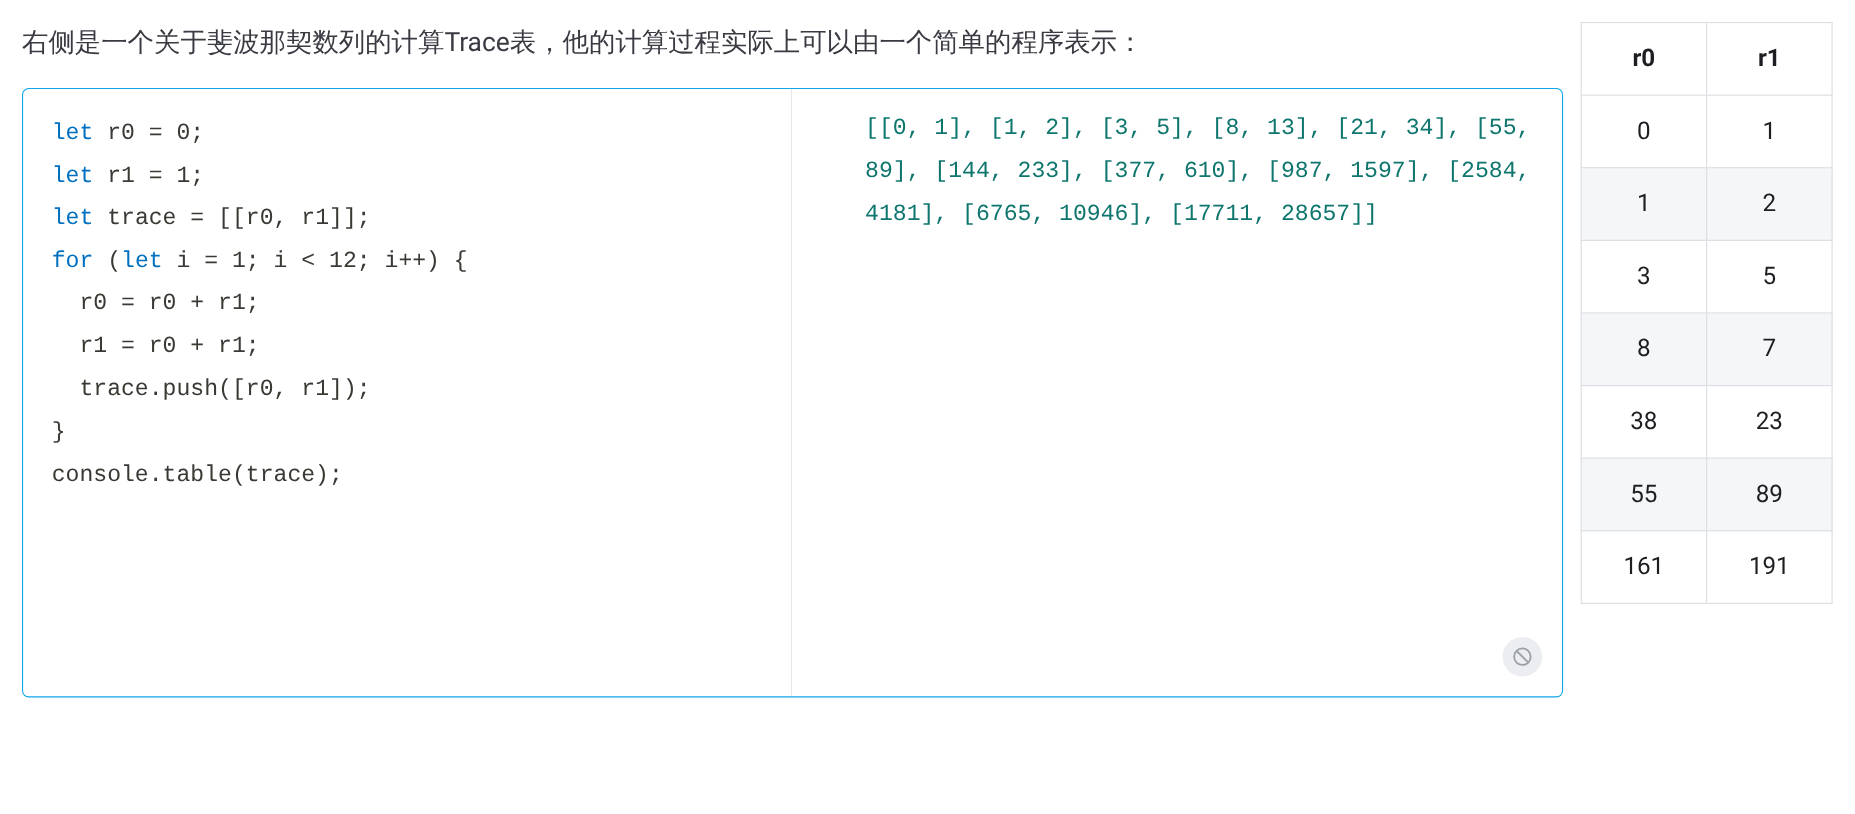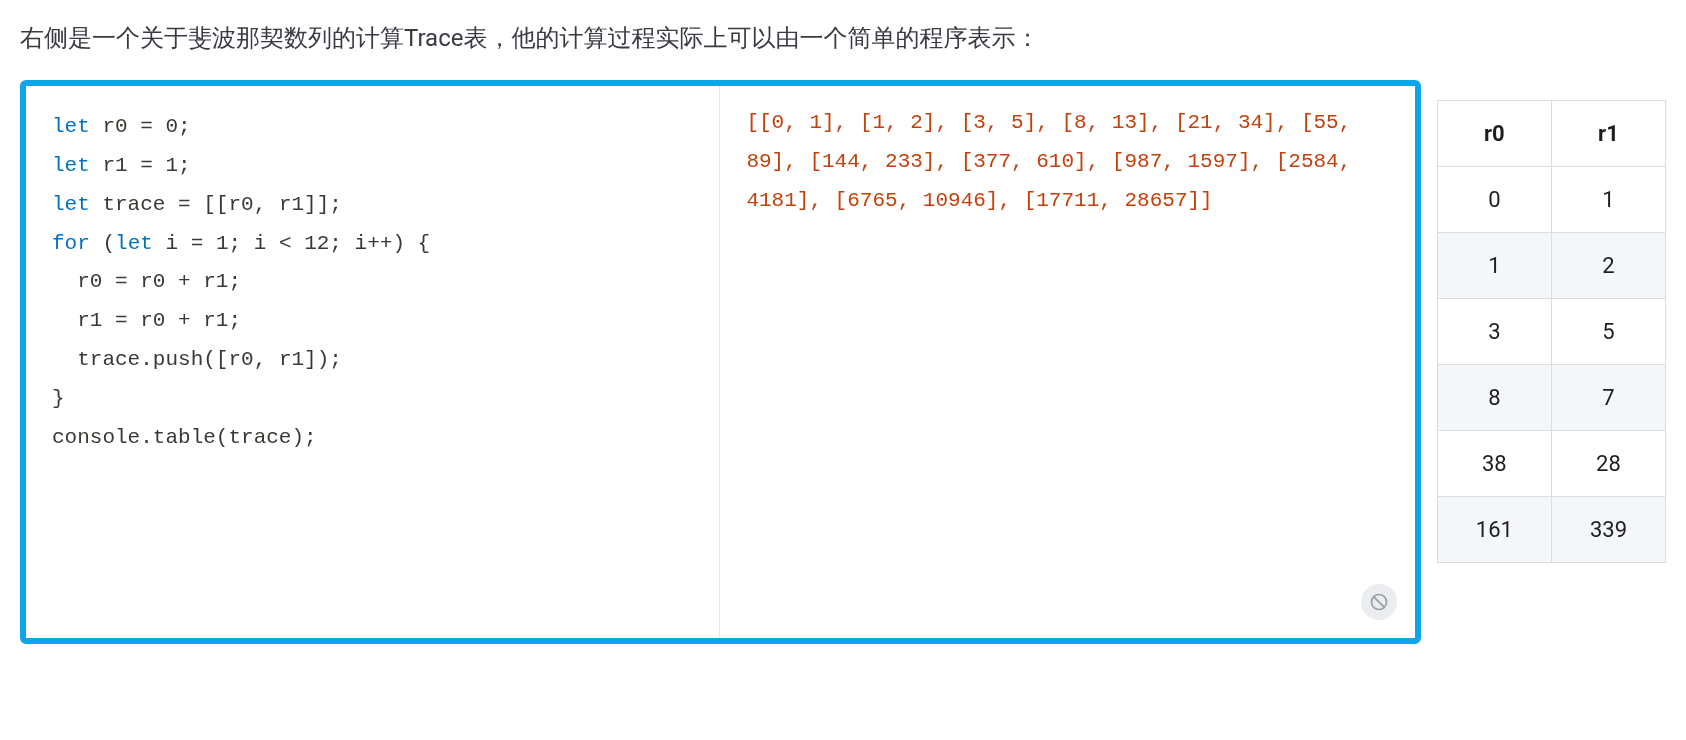--- a/index.html
+++ b/index.html
@@ -9,57 +9,58 @@
     }
     body {
       font-family: -apple-system, BlinkMacSystemFont, "Segoe UI", Roboto, "Helvetica Neue", Arial, sans-serif;
       color: #1c1e21;
       background: #ffffff;
       padding: 20px;
     }
     .container {
       display: flex;
       gap: 16px;
-      align-items: center;
+      align-items: flex-start;
     }
     .left-column {
       flex: 1;
       min-width: 0;
     }
     .intro-text {
       font-size: 24px;
       color: #393a42;
       margin-bottom: 24px;
       line-height: 1.5;
     }
     .code-output-box {
-      border: 6px solid #0ea5e9;
+      border: 1px solid #0ea5e9;
       border-radius: 6px;
       display: flex;
       position: relative;
       overflow: hidden;
+      gap: 40px;
     }
     .code-pane {
       flex: 0 0 50%;
       padding: 22px 26px 180px 26px;
       border-right: 1px solid #e5e7eb;
       font-family: "SFMono-Regular", Consolas, "Liberation Mono", Menlo, Courier, monospace;
       font-size: 21px;
       line-height: 1.85;
       white-space: pre;
       color: #393a34;
       min-width: 0;
     }
     .output-pane {
       flex: 1;
       padding: 18px 26px;
       font-family: "SFMono-Regular", Consolas, "Liberation Mono", Menlo, Courier, monospace;
       font-size: 21px;
       line-height: 1.85;
-      color: #c2410c;
+      color: #0f766e;
       word-break: break-word;
       position: relative;
       min-width: 0;
     }
     .kw { color: #0070c1; }
     .punct { color: #393a34; }
     .right-column {
       flex: 0 0 auto;
     }
     .trace-table {
@@ -147,22 +148,26 @@
           <tr>
             <td>3</td>
             <td>5</td>
           </tr>
           <tr>
             <td>8</td>
             <td>7</td>
           </tr>
           <tr>
             <td>38</td>
-            <td>28</td>
+            <td>23</td>
+          </tr>
+          <tr>
+            <td>55</td>
+            <td>89</td>
           </tr>
           <tr>
             <td>161</td>
-            <td>339</td>
+            <td>191</td>
           </tr>
         </tbody>
     </table>
   </div>
 </div>
 
 </body></html>

